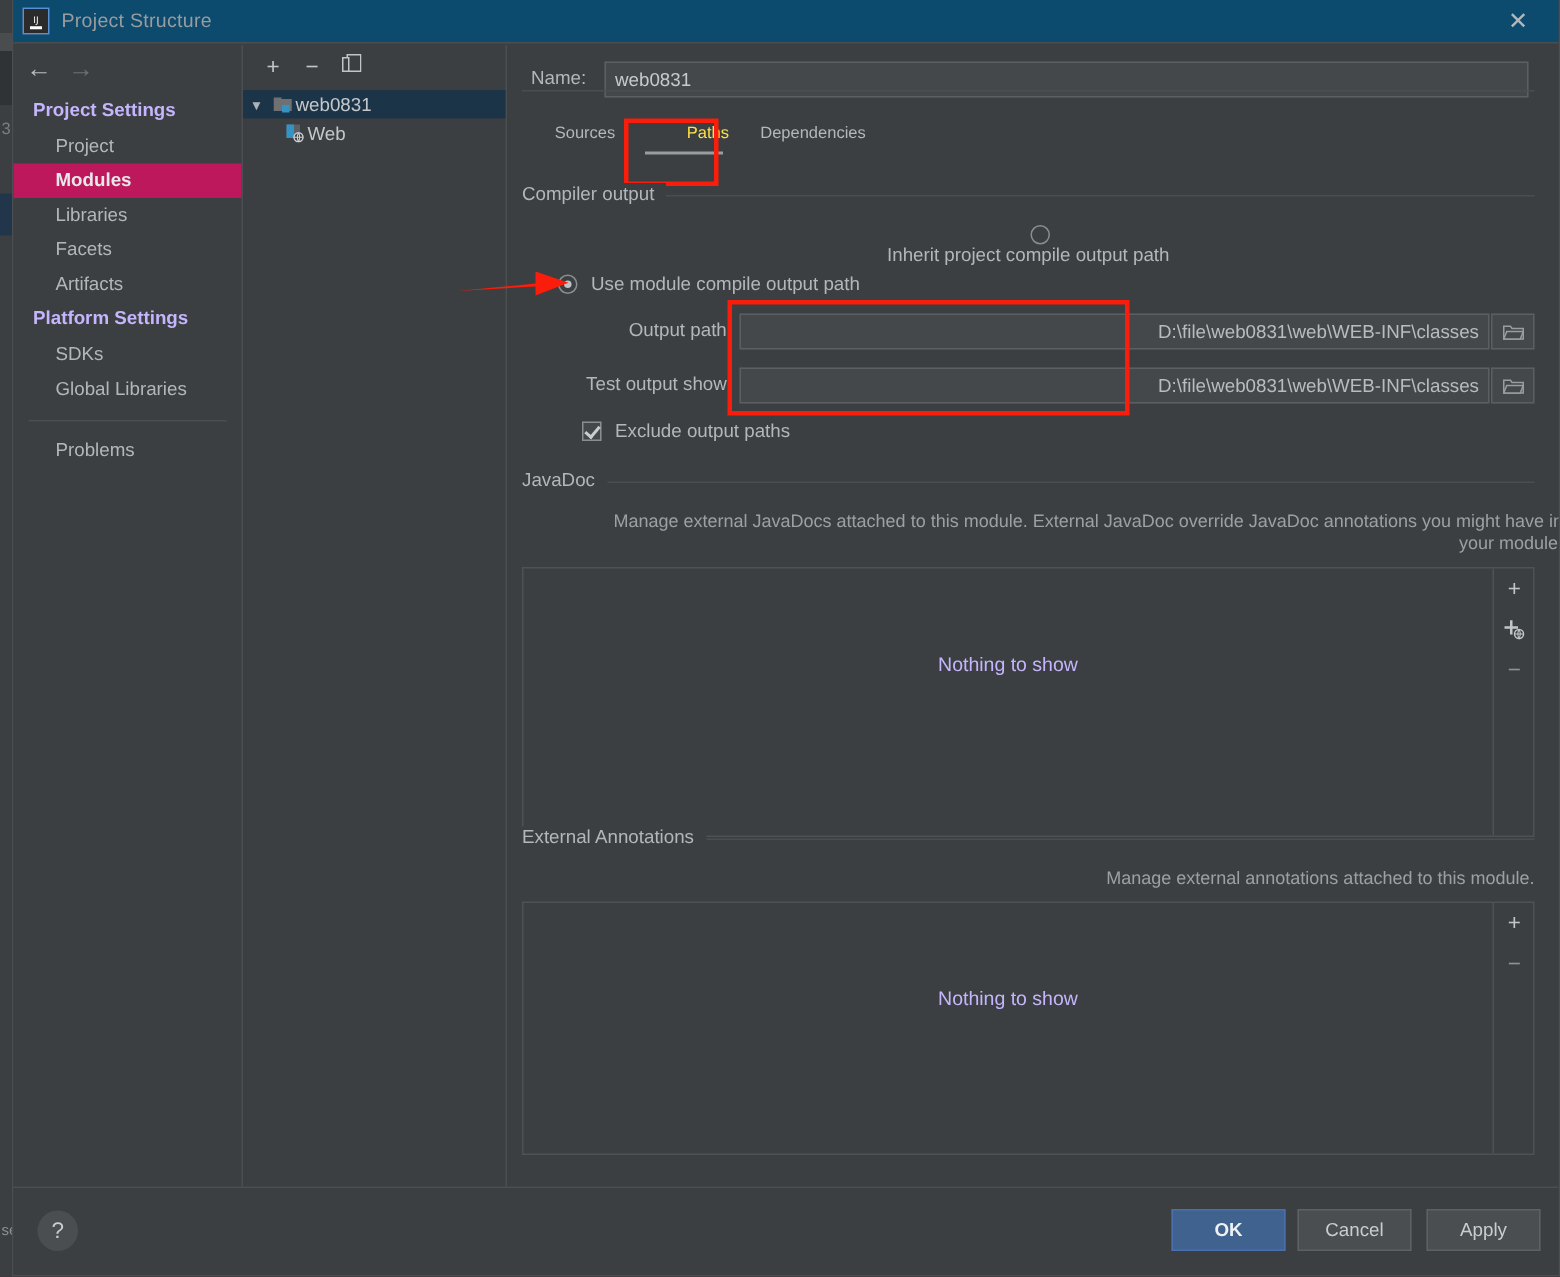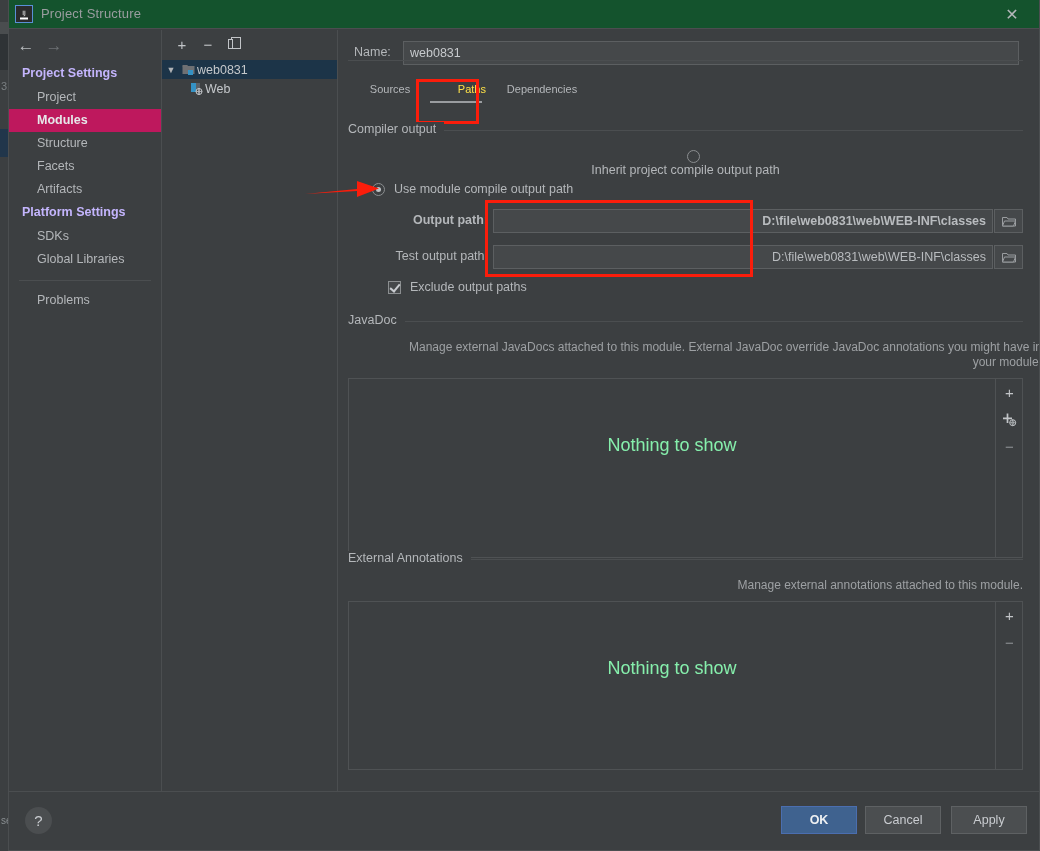--- a/index.html
+++ b/index.html
@@ -28,21 +28,21 @@
     position: absolute; left: 8px; top: 0;
     width: 1032px; height: 851px;
     background: #3c3f41;
     border: 1px solid #4b4e50;
     border-top: none;
   }
 
   
   #titlebar {
     position: relative; height: 29px; width: 100%;
-    background: #14532d;
+    background: #0c4a6e;
     border-bottom: 1px solid #4b4e50;
   }
   #ij-logo {
     position: absolute; left: 6px; top: 5px; width: 18px; height: 18px;
     background: #2b2b2b; border: 1px solid #5a8fd6;
     display: flex; align-items: center; justify-content: center;
   }
   #ij-logo svg { display:block; }
   #win-title {
     position: absolute; left: 32px; top: 6px;
@@ -188,21 +188,21 @@
   .check-label { font-size: 12.5px; color: #b4b7ba; }
 
   .group-desc { font-size: 12px; color: #9da0a3; line-height: 15px; margin-left: 40px; }
 
   .list-panel { position: relative; border: 1px solid #4f5254; background: #3c3f41; }
   .list-inner {
     position: absolute; left: 0; top: 0; right: 27px; bottom: 0;
     display: flex; align-items: flex-start; justify-content: center;
     padding-top: 0;
   }
-  .list-empty { font-size: 18px; color: #86efac; }
+  .list-empty { font-size: 13px; color: #c4b5fd; }
   .list-side {
     position: absolute; right: 0; top: 0; width: 27px; bottom: 0;
     border-left: 1px solid #4f5254;
   }
   .side-btn {
     width: 27px; height: 27px; display: flex; align-items: center; justify-content: center;
     color: #c2c5c8; font-size: 15px;
   }
   .side-btn.minus { color: #8e9295; }
 
@@ -263,21 +263,21 @@
 
     <div id="nav">
       <div id="nav-arrows">
         <div class="nav-arrow" id="nav-back">←</div>
         <div class="nav-arrow" id="nav-fwd">→</div>
       </div>
 
       <div class="nav-group-title">Project Settings</div>
       <div class="nav-item">Project</div>
       <div class="nav-item selected">Modules</div>
-      <div class="nav-item">Structure</div>
+      <div class="nav-item">Libraries</div>
       <div class="nav-item">Facets</div>
       <div class="nav-item">Artifacts</div>
 
       <div class="nav-group-title">Platform Settings</div>
       <div class="nav-item">SDKs</div>
       <div class="nav-item">Global Libraries</div>
 
       <div class="nav-sep"></div>
       <div class="nav-item">Problems</div>
     </div>
@@ -342,36 +342,36 @@
         <div class="radio-row" style="margin-top:13px;flex-direction:column;">
           <span class="radio"></span>
           <span class="radio-label">Inherit project compile output path</span>
         </div>
 
         <div class="radio-row" style="margin-top:6px;">
           <span class="radio checked"></span>
           <span class="radio-label">Use module compile output path</span>
         </div>
 
-        <div class="path-row" style="margin-top:9px;font-weight:bold;">
+        <div class="path-row" style="margin-top:9px;">
           <span class="path-label-wrap">
             <span class="path-label">Output path:</span>
           </span>
           <span class="path-field">D:\file\web0831\web\WEB-INF\classes</span>
           <span class="path-browse">
             <svg width="14" height="11" viewBox="0 0 14 11" aria-hidden="true">
               <path d="M0.5 1.5 H5 L6 3 H13.5 V10 H0.5 Z" fill="none" stroke="#9a9da0" stroke-width="1"></path>
               <path d="M2.5 5 H13.5 L11.5 10 H0.5 Z" fill="#45484a" stroke="#9a9da0" stroke-width="1"></path>
             </svg>
           </span>
         </div>
 
         <div class="path-row" style="margin-top:12px;">
           <span class="path-label-wrap">
-            <span class="path-label">Test output path:</span>
+            <span class="path-label">Test output show:</span>
           </span>
           <span class="path-field">D:\file\web0831\web\WEB-INF\classes</span>
           <span class="path-browse">
             <svg width="14" height="11" viewBox="0 0 14 11" aria-hidden="true">
               <path d="M0.5 1.5 H5 L6 3 H13.5 V10 H0.5 Z" fill="none" stroke="#9a9da0" stroke-width="1"></path>
               <path d="M2.5 5 H13.5 L11.5 10 H0.5 Z" fill="#45484a" stroke="#9a9da0" stroke-width="1"></path>
             </svg>
           </span>
         </div>
 

